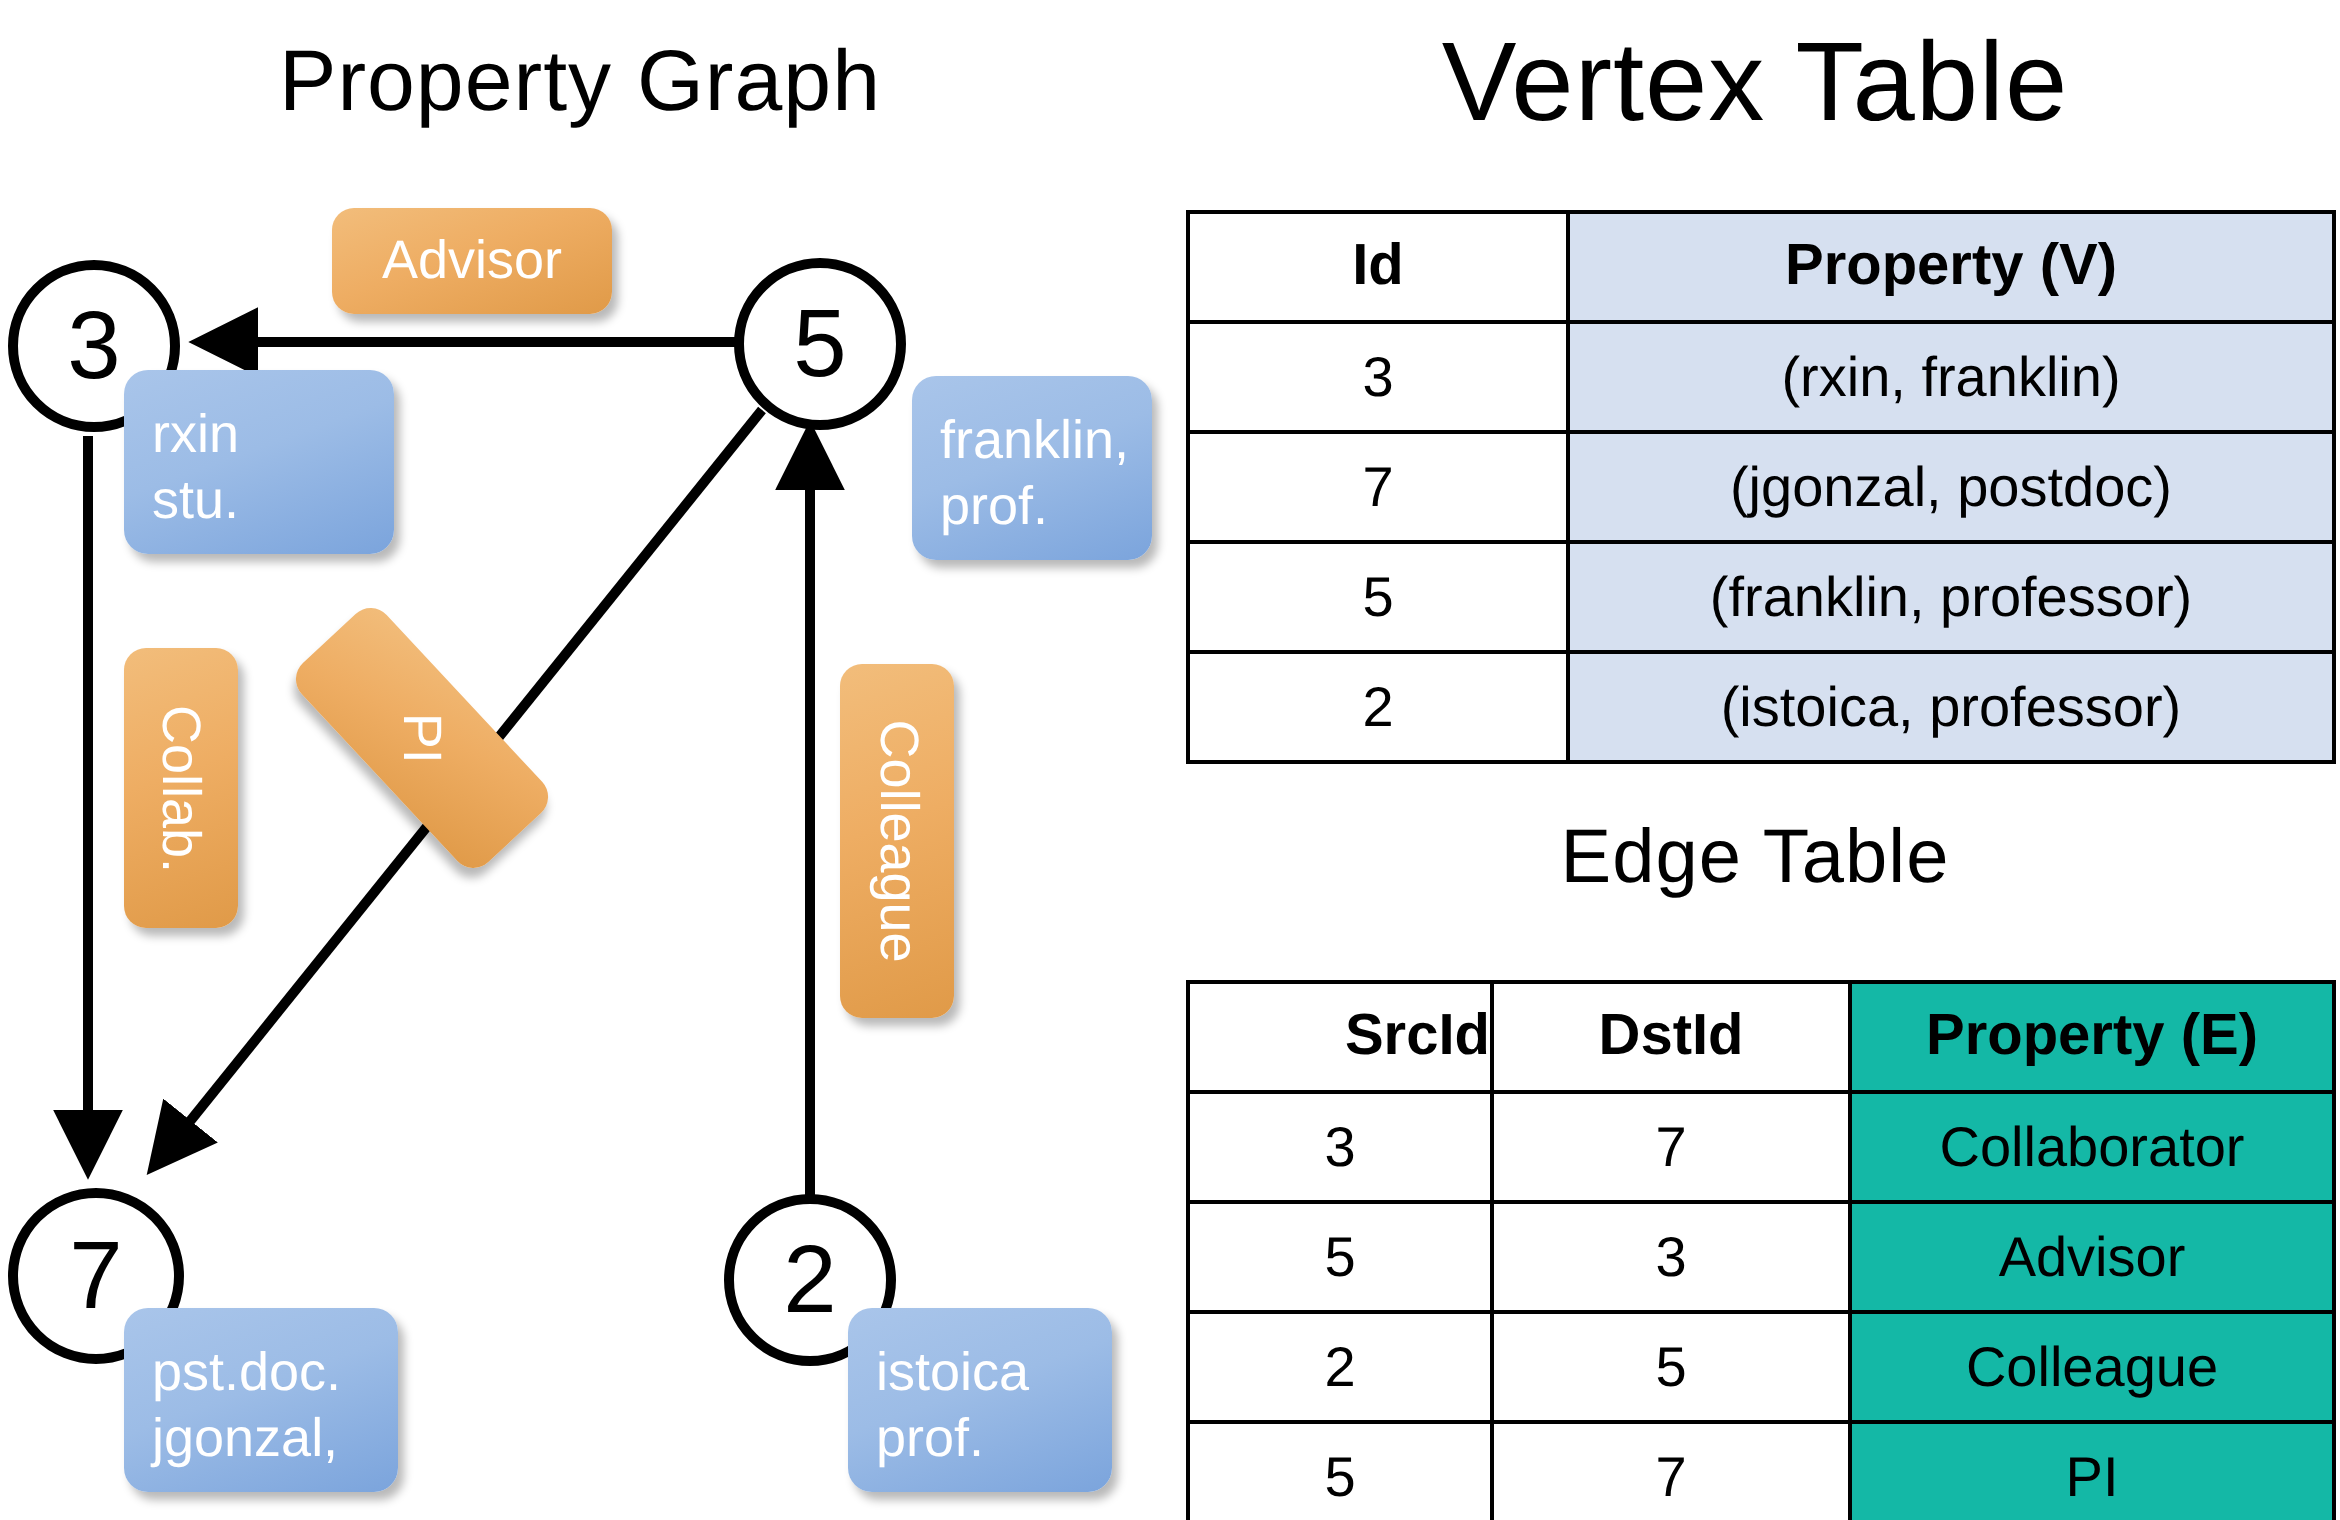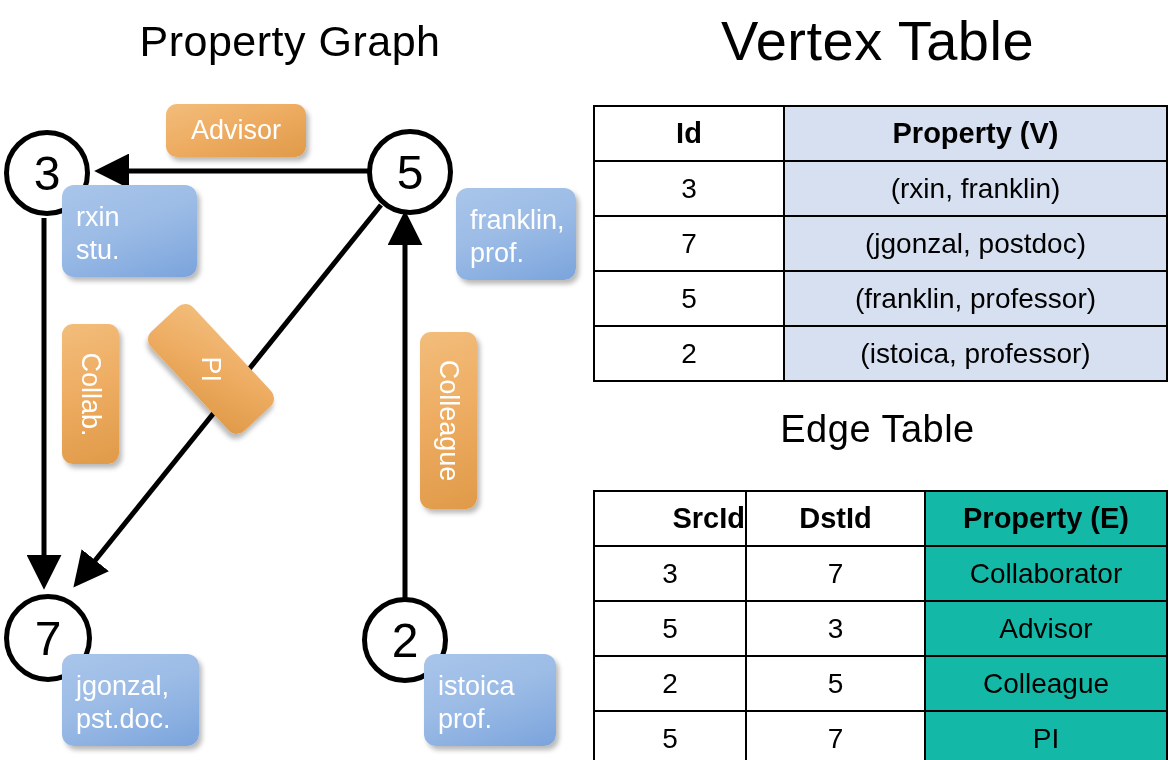--- a/index.html
+++ b/index.html
@@ -108,22 +108,22 @@
 
   <div class="vbox" style="left:62px;top:185px;width:135px;height:92px;">
     <span>rxin</span>
     <span>stu.</span>
   </div>
   <div class="vbox" style="left:424px;top:188px;width:120px;height:92px;margin-left:32px;">
     <span>franklin,</span>
     <span>prof.</span>
   </div>
   <div class="vbox" style="left:62px;top:654px;width:137px;height:92px;">
+    <span>pst.doc.</span>
     <span>jgonzal,</span>
-    <span>pst.doc.</span>
   </div>
   <div class="vbox" style="left:424px;top:654px;width:132px;height:92px;">
     <span>istoica</span>
     <span>prof.</span>
   </div>
 
   <div class="ebox" style="left:166px;top:104px;width:140px;height:53px;">
     <span>Advisor</span>
   </div>
 

